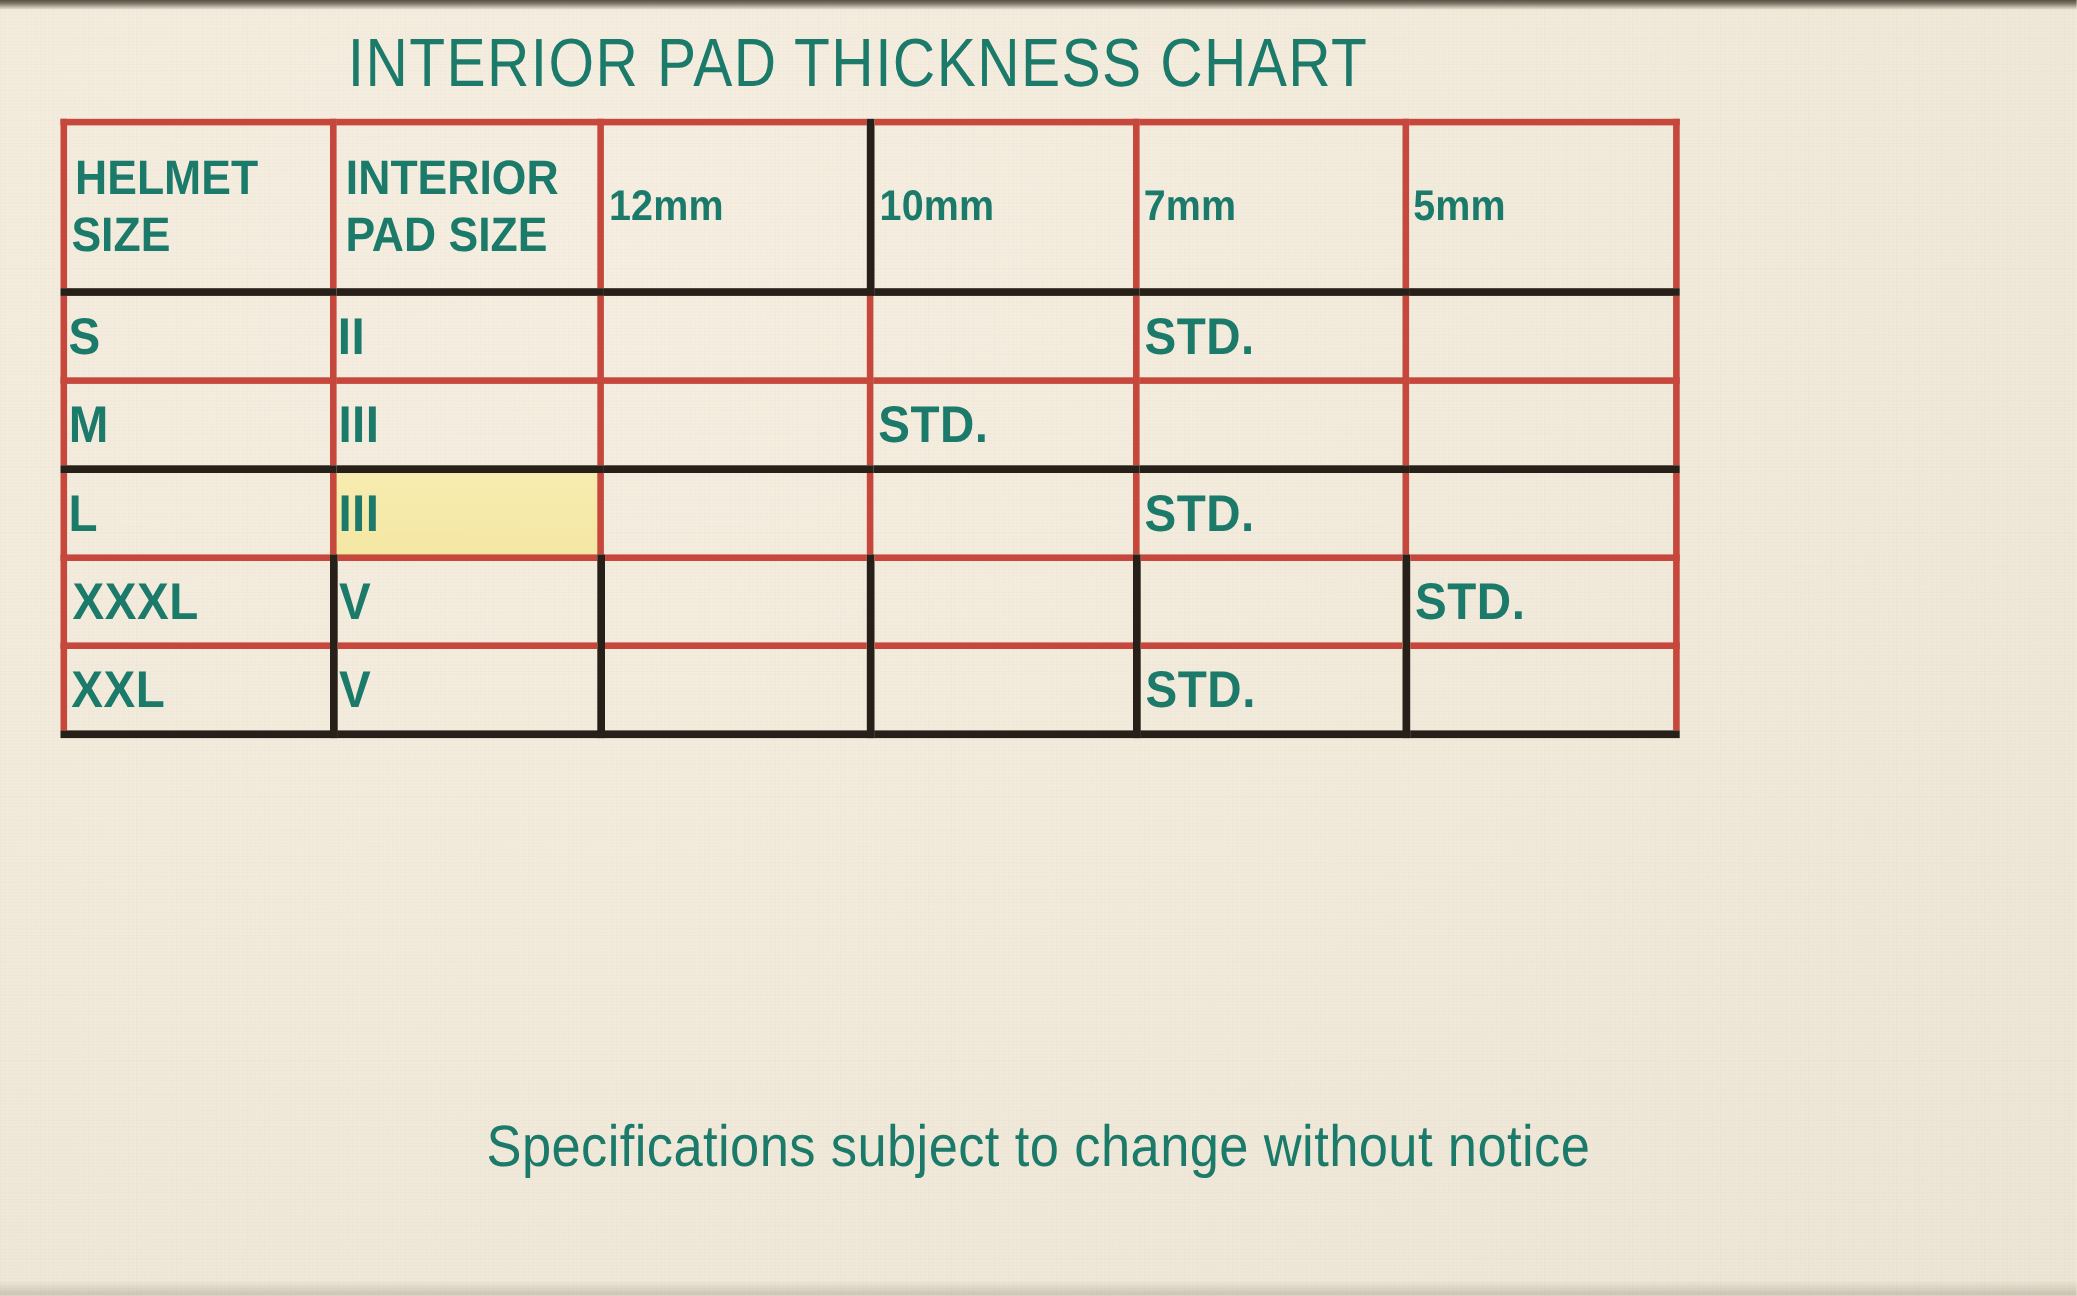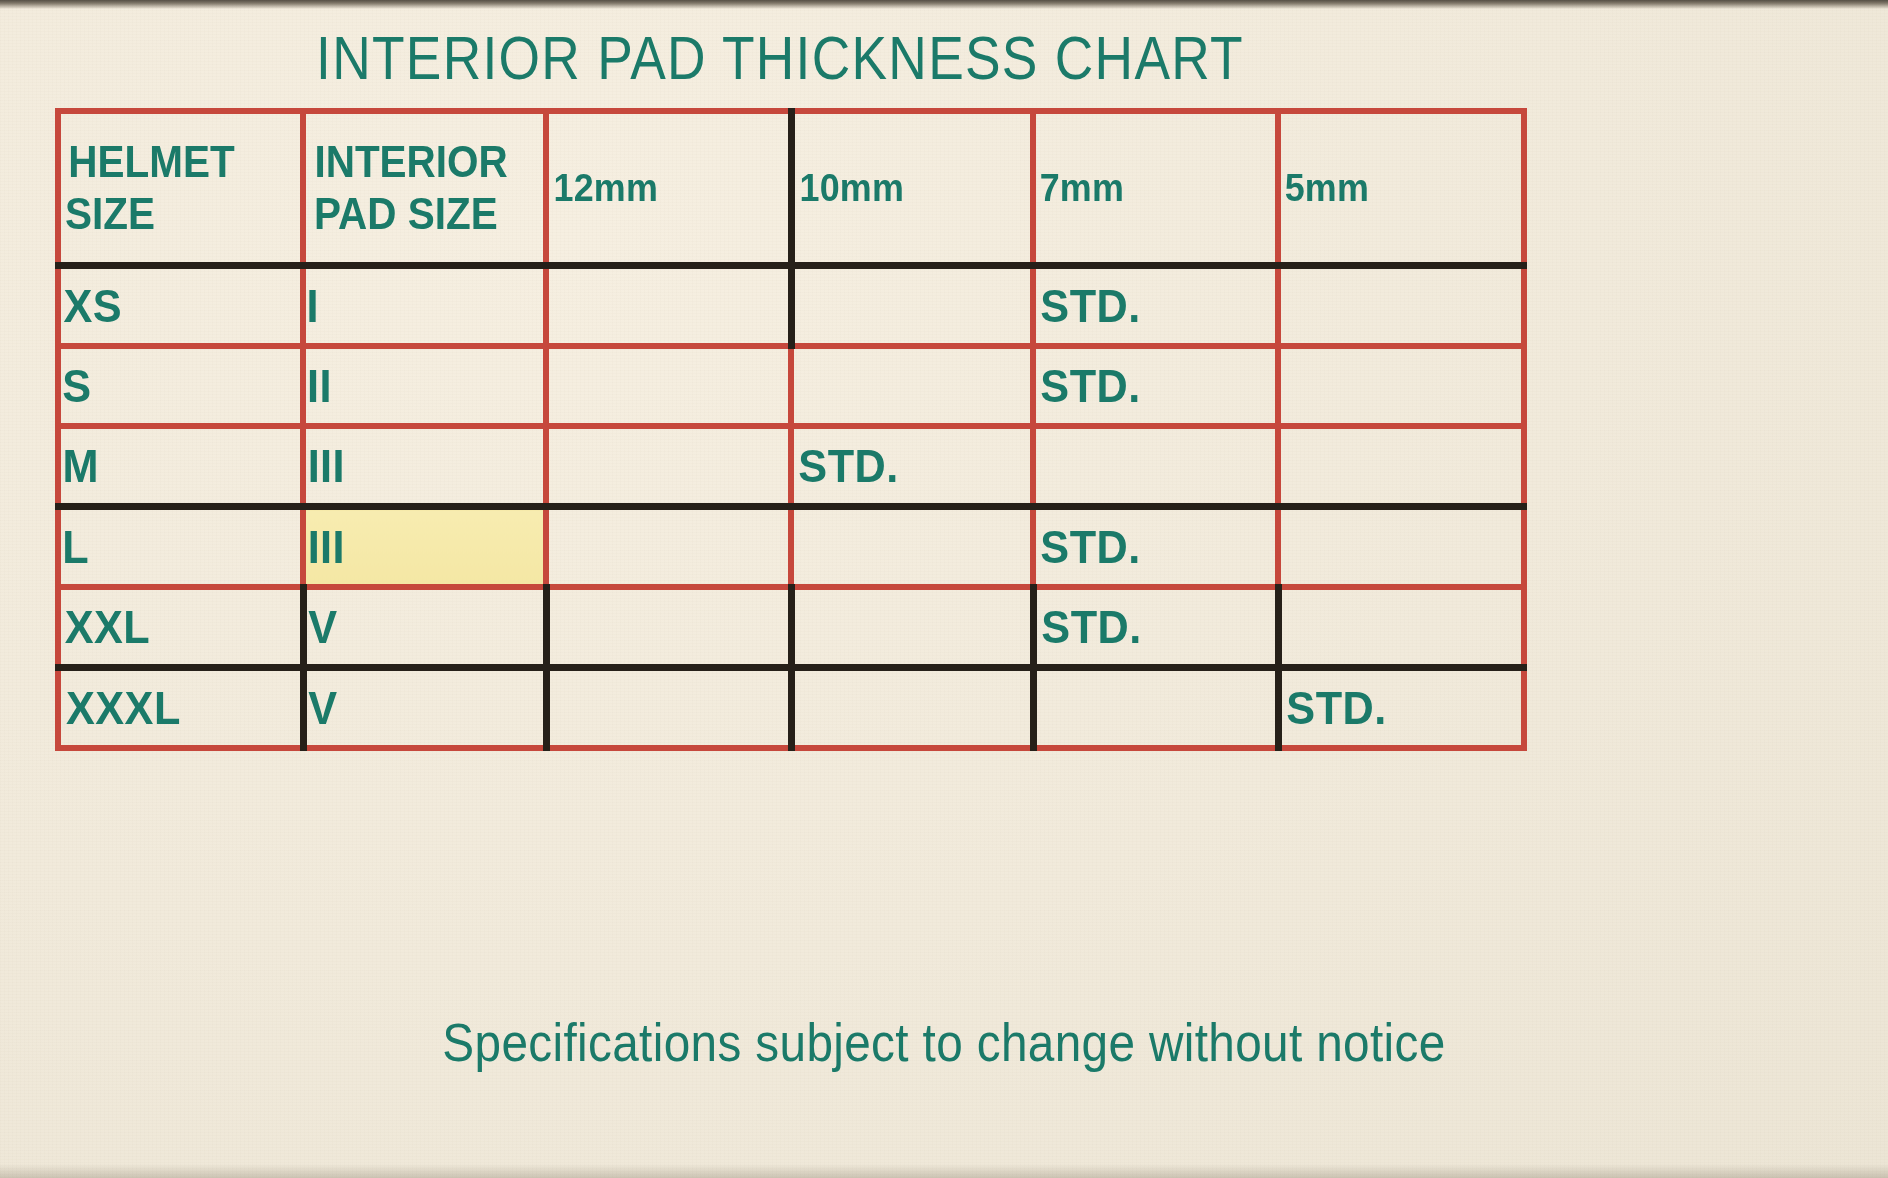--- a/index.html
+++ b/index.html
@@ -191,34 +191,20 @@
         <span class="cond">10mm</span>
       </td>
       <td class="thickness-head bt-red br-red bb-black">
         <span class="cond">7mm</span>
       </td>
       <td class="thickness-head bt-red br-red bb-black">
         <span class="cond">5mm</span>
       </td>
     </tr>
 
-    <tr class="body-row">
-      <td class="size-cell bl-red br-red bb-red">
-        <span class="cond">XS</span></td>
-      <td class="pad-cell br-red bb-red">
-        <span class="cond">I</span></td>
-      <td class="std-cell br-black bb-red">
-        <span class="cond"></span></td>
-      <td class="std-cell br-red bb-red">
-        <span class="cond"></span></td>
-      <td class="std-cell br-red bb-red">
-        <span class="cond">STD.</span></td>
-      <td class="std-cell br-red bb-red">
-        <span class="cond"></span></td>
-    </tr>
 
     <tr class="body-row">
       <td class="size-cell bl-red br-red bb-red">
         <span class="cond">S</span></td>
       <td class="pad-cell br-red bb-red">
         <span class="cond">II</span></td>
       <td class="std-cell br-red bb-red">
         <span class="cond"></span></td>
       <td class="std-cell br-red bb-red">
         <span class="cond"></span></td>
@@ -251,47 +237,47 @@
       <td class="std-cell br-red bb-red">
         <span class="cond"></span></td>
       <td class="std-cell br-red bb-red">
         <span class="cond"></span></td>
       <td class="std-cell br-red bb-red">
         <span class="cond">STD.</span></td>
       <td class="std-cell br-red bb-red">
         <span class="cond"></span></td>
     </tr>
 
+
+    <tr class="body-row">
+      <td class="size-cell bl-red br-black bb-red">
+        <span class="cond">XXXL</span></td>
+      <td class="pad-cell br-black bb-red">
+        <span class="cond">V</span></td>
+      <td class="std-cell br-black bb-red">
+        <span class="cond"></span></td>
+      <td class="std-cell br-black bb-red">
+        <span class="cond"></span></td>
+      <td class="std-cell br-black bb-red">
+        <span class="cond"></span></td>
+      <td class="std-cell br-red bb-red">
+        <span class="cond">STD.</span></td>
+    </tr>
 
     <tr class="body-row">
       <td class="size-cell bl-red br-black bb-black">
         <span class="cond">XXL</span></td>
       <td class="pad-cell br-black bb-black">
         <span class="cond">V</span></td>
       <td class="std-cell br-black bb-black">
         <span class="cond"></span></td>
       <td class="std-cell br-black bb-black">
         <span class="cond"></span></td>
       <td class="std-cell br-black bb-black">
         <span class="cond">STD.</span></td>
       <td class="std-cell br-red bb-black">
         <span class="cond"></span></td>
     </tr>
 
-    <tr class="body-row">
-      <td class="size-cell bl-red br-black bb-red">
-        <span class="cond">XXXL</span></td>
-      <td class="pad-cell br-black bb-red">
-        <span class="cond">V</span></td>
-      <td class="std-cell br-black bb-red">
-        <span class="cond"></span></td>
-      <td class="std-cell br-black bb-red">
-        <span class="cond"></span></td>
-      <td class="std-cell br-black bb-red">
-        <span class="cond"></span></td>
-      <td class="std-cell br-red bb-red">
-        <span class="cond">STD.</span></td>
-    </tr>
-
   </tbody>
 </table>
 
 <div id="footer-note">Specifications subject to change without notice</div>
 
 </body></html>

